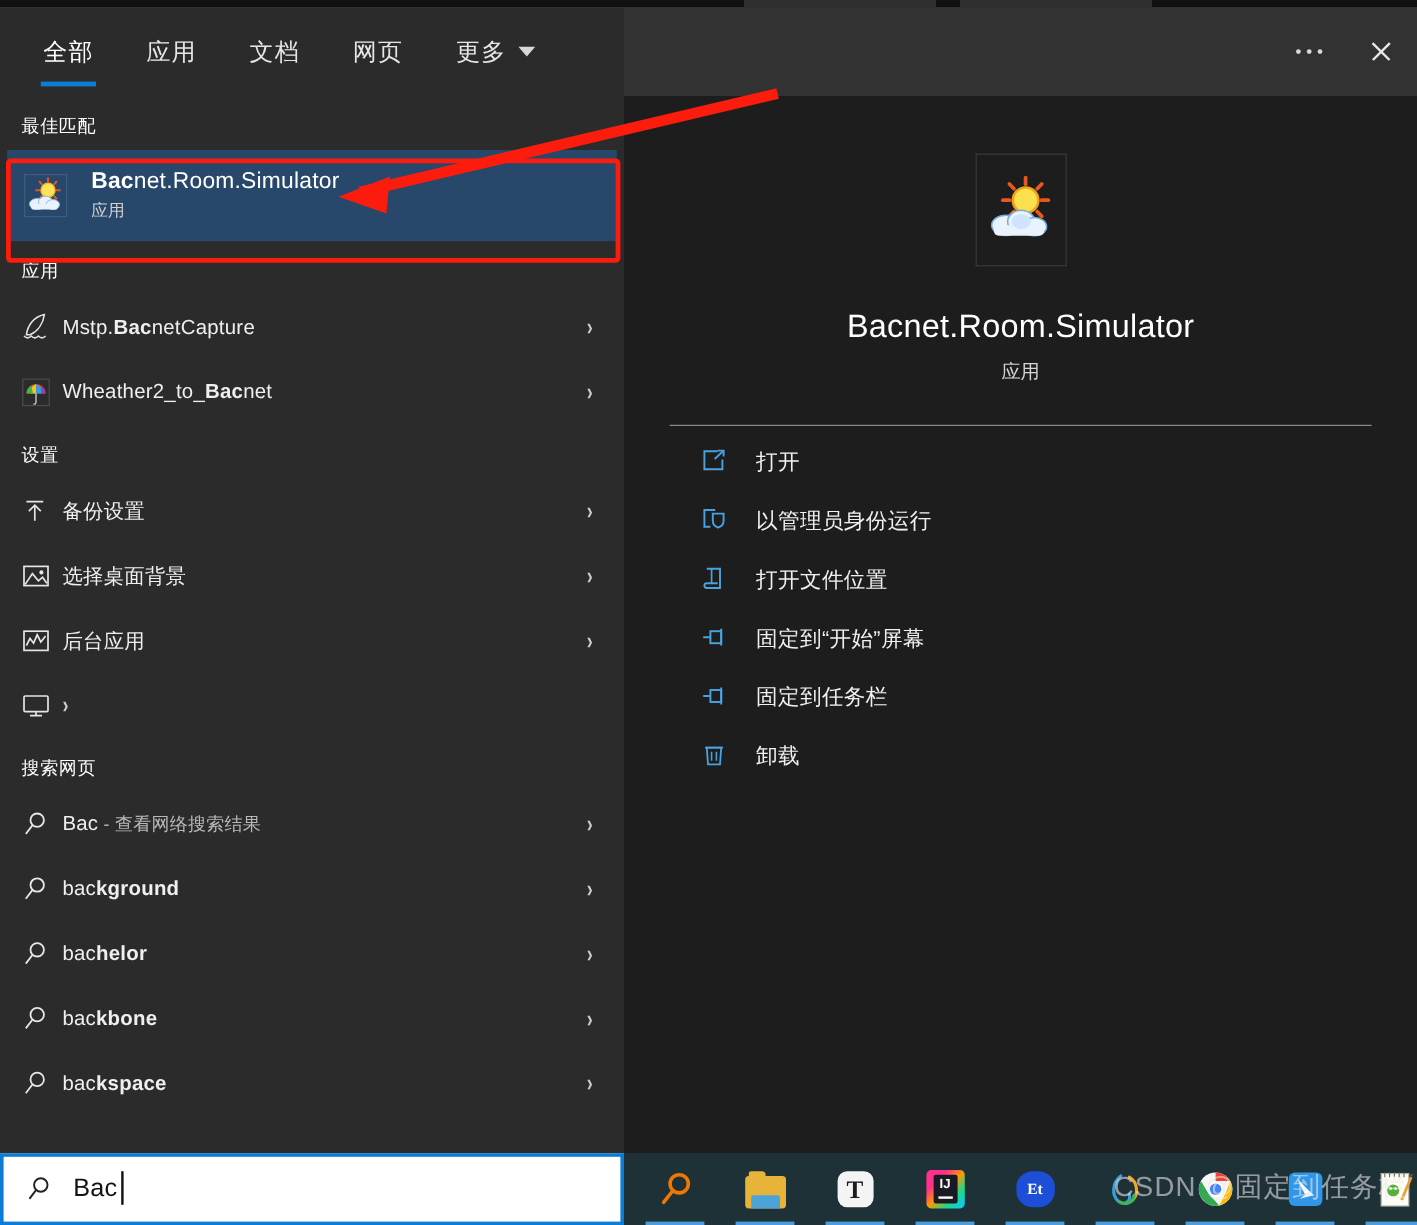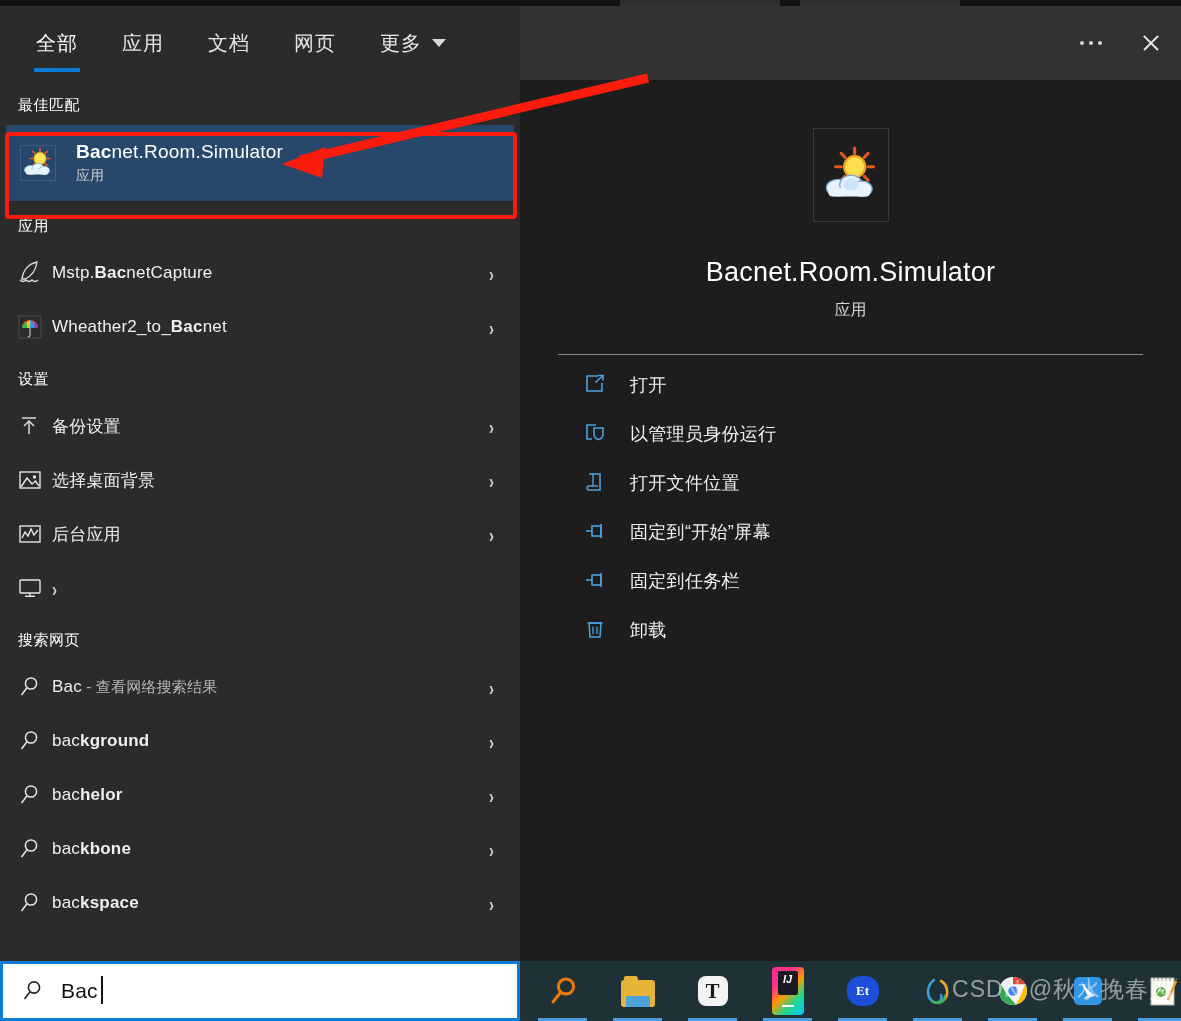--- a/index.html
+++ b/index.html
@@ -191,23 +191,23 @@
   .ti-folder::after {
     content:""; position:absolute; left:5px; bottom:0; right:5px; height:11px;
     background:#4ba3d8; border-radius:2px 2px 0 0;
   }
   .ti-T {
     width: 30px; height: 30px; background: #f4f4f4; border-radius: 8px;
     display:flex; align-items:center; justify-content:center;
     color:#1c1c1c; font-family:"Liberation Serif", serif; font-size:21px; font-weight:bold;
   }
   .ti-ij {
-    width: 32px; height: 48px; position: relative;
+    width: 32px; height: 32px; position: relative;
     background: linear-gradient(135deg,#ff318c 0%,#ff318c 28%,#fe9a00 50%,#21d789 72%,#08c8ff 100%);
-    border-radius: 4px; overflow: hidden; font-style: italic;
+    border-radius: 4px; overflow: hidden;
   }
   .ti-ij::after {
     content:""; position:absolute; left:6px; top:4px; width:20px; height:24px;
     background:#1a1a22; border-radius:2px;
   }
   .ti-ij span {
     position:absolute; z-index:2; left:0; right:0; top:6px; text-align:center;
     color:#fff; font-size:11px; font-weight:bold; font-family:"Liberation Sans",sans-serif;
   }
   .ti-ij i {
@@ -636,21 +636,21 @@
           <circle cx="13" cy="16.5" r="1.1" fill="#fff"></circle>
           <circle cx="17" cy="16.5" r="1.1" fill="#fff"></circle>
           <path d="M22 26 L30 7" stroke="#e8a23a" stroke-width="2.4"></path>
           <path d="M30 7 L31.5 4 L29.5 5.5 Z" fill="#d46b2a"></path>
         </svg>
       </span>
     </div>
 
   </div>
 
-  <div class="watermark">CSDN @秋水挽春风</div>
+  <div class="watermark">CSDN @固定到任务栏</div>
 
   <div class="searchbox">
     <span>
       <svg class="svgicon" width="24" height="24" viewBox="0 0 24 24">
         <circle cx="13" cy="8.5" r="5.6" fill="none" stroke="#222" stroke-width="1.6"></circle>
         <line x1="9" y1="12.8" x2="3.5" y2="20" stroke="#222" stroke-width="1.6"></line>
       </svg>
     </span>
     <span class="qtxt" title="在这里输入你要搜索的内容">Bac</span>
   </div>

